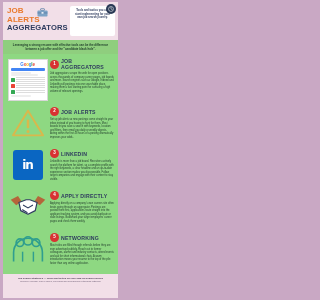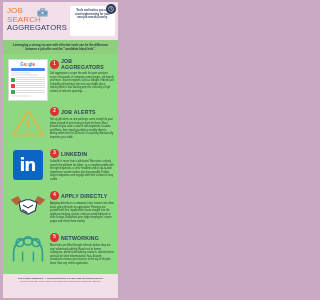--- a/index.html
+++ b/index.html
@@ -24,21 +24,21 @@
 
   
   .header {
     position:relative;
     height:38px;
     background:#f2dfe8;
     padding:4px 3px 0 4px;
   }
   .title-block { position:absolute; left:4px; top:5px; width:62px; }
   .title-line {
-    font-weight:normal;
+    font-weight:bold;
     letter-spacing:0.1px;
     line-height:8.5px;
     font-size:8px;
   }
   .t-job, .t-search { color:#ea7a2e; }
   .t-strat { color:#2e3b5e; font-size:7.6px; }
   .brief-icon {
     position:absolute; left:34px; top:6px;
     width:11px; height:9px;
   }
@@ -142,21 +142,21 @@
   .g-sq.r { background:#ea4335;}
   .g-lines { flex:1;}
   .g-lines div { height:1px; background:#ddd; margin-bottom:0.7px;}
 
   .warn-tri { width:36px; height:30px; }
   .li-logo {
     width:30px; height:30px;
     background:#0a66c2;
     border-radius:3px;
     display:flex; align-items:center; justify-content:center;
-    color:#fff; font-weight:bold; font-size:17px;
+    color:#fff; font-weight:bold; font-size:12px;
     line-height:1; letter-spacing:-1px;
     font-family:"DejaVu Sans", sans-serif;
   }
   .shake-icon { width:40px; height:30px; }
   .net-icon { width:36px; height:30px; }
 
   
   .footer {
     background:#f2dfe8;
     padding:3px 6px;
@@ -167,21 +167,21 @@
 </style>
 </head>
 <body>
 
 <div class="poster">
  <div class="inner">
 
   <div class="header">
     <div class="title-block">
       <div class="title-line t-job">JOB</div>
-      <div class="title-line t-search">SEARCH</div>
+      <div class="title-line t-search">ALERTS</div>
       <div class="title-line t-strat">AGGREGATORS</div>
     </div>
 
     <svg class="brief-icon" viewBox="0 0 22 18">
       <rect x="7" y="1.5" width="8" height="3.5" rx="1" fill="none" stroke="#5b7fa6" stroke-width="1.6"></rect>
       <rect x="1" y="5" width="20" height="12" rx="1.5" fill="#7da3c6"></rect>
       <rect x="1" y="9" width="20" height="1.8" fill="#5b7fa6"></rect>
       <rect x="9" y="8.2" width="4" height="3.4" rx="0.6" fill="#e8eef5"></rect>
     </svg>
 

